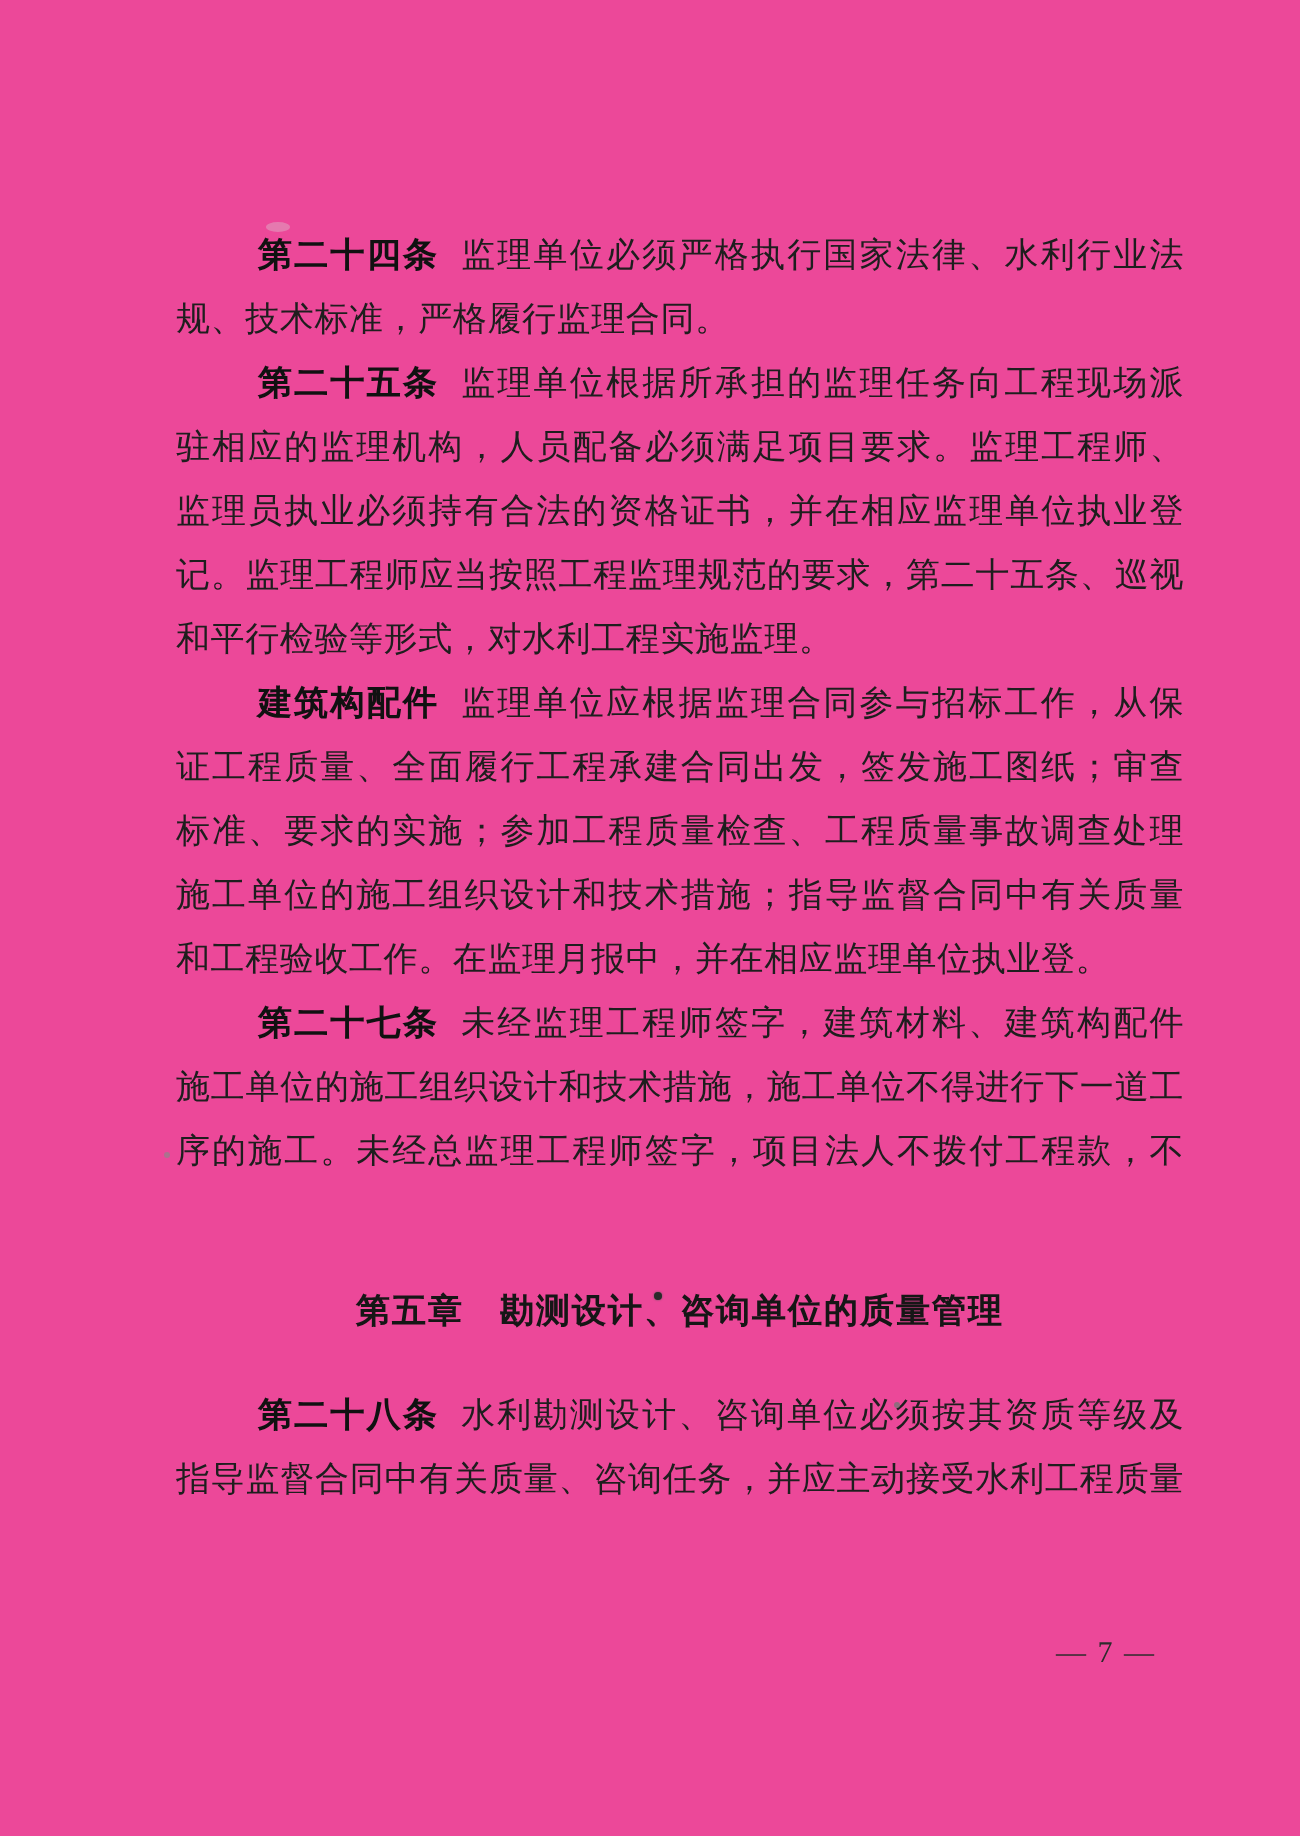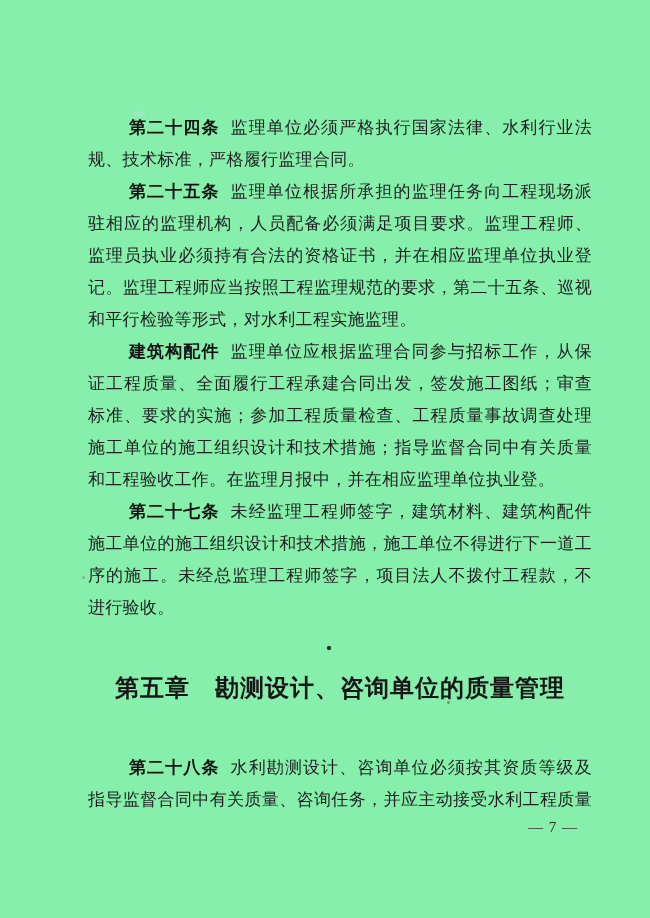--- a/index.html
+++ b/index.html
@@ -4,21 +4,21 @@
 <style>
   html, body { margin: 0; padding: 0; }
   body {
     width: 650px; height: 918px;
     background: #ffffff;
     font-family: "Liberation Serif", serif;
   }
   .page {
     position: relative;
     width: 650px; height: 918px;
-    background: #86efac;
+    background: #ec4899;
     overflow: hidden;
     color: #1e1e1e;
   }
   .content {
     position: absolute;
     left: 88px; top: 112px;
     width: 504px;
   }
   .line {
     font-size: 17px;
@@ -36,28 +36,28 @@
     font-family: "Liberation Sans", sans-serif;
     font-weight: 700;
     color: #111;
     margin-right: 11px;
   }
   .chapter {
     margin-top: 48px;
     height: 32px;
     line-height: 32px;
     font-family: "Liberation Sans", sans-serif;
-    font-size: 24px;
+    font-size: 17px;
     font-weight: 700;
     color: #161616;
     text-align: center;
     text-align-last: center;
     letter-spacing: 1px;
   }
-  .para-28 { margin-top: 48px; }
+  .para-28 { margin-top: 20px; }
   .page-number {
     position: absolute;
     top: 819px;
     right: 72px;
     font-size: 15px;
     letter-spacing: 1px;
     color: #2c2c2c;
     font-family: "Liberation Serif", serif;
   }
   
@@ -99,21 +99,20 @@
       <div class="line">证工程质量、全面履行工程承建合同出发，签发施工图纸；审查</div>
       <div class="line">标准、要求的实施；参加工程质量检查、工程质量事故调查处理</div>
       <div class="line">施工单位的施工组织设计和技术措施；指导监督合同中有关质量</div>
       <div class="line last">和工程验收工作。在监理月报中，并在相应监理单位执业登。</div>
     </div>
 
     <div class="para">
       <div class="line first"><span class="art-num">第二十七条</span><span>未经监理工程师签字，建筑材料、建筑构配件</span></div>
       <div class="line">施工单位的施工组织设计和技术措施，施工单位不得进行下一道工</div>
       <div class="line">序的施工。未经总监理工程师签字，项目法人不拨付工程款，不</div>
-      <div class="line last">进行验收。</div>
     </div>
 
     <div class="chapter">第五章　勘测设计、咨询单位的质量管理</div>
 
     <div class="para para-28">
       <div class="line first"><span class="art-num">第二十八条</span><span>水利勘测设计、咨询单位必须按其资质等级及</span></div>
       <div class="line">指导监督合同中有关质量、咨询任务，并应主动接受水利工程质量</div>
     </div>
 
   </div>

